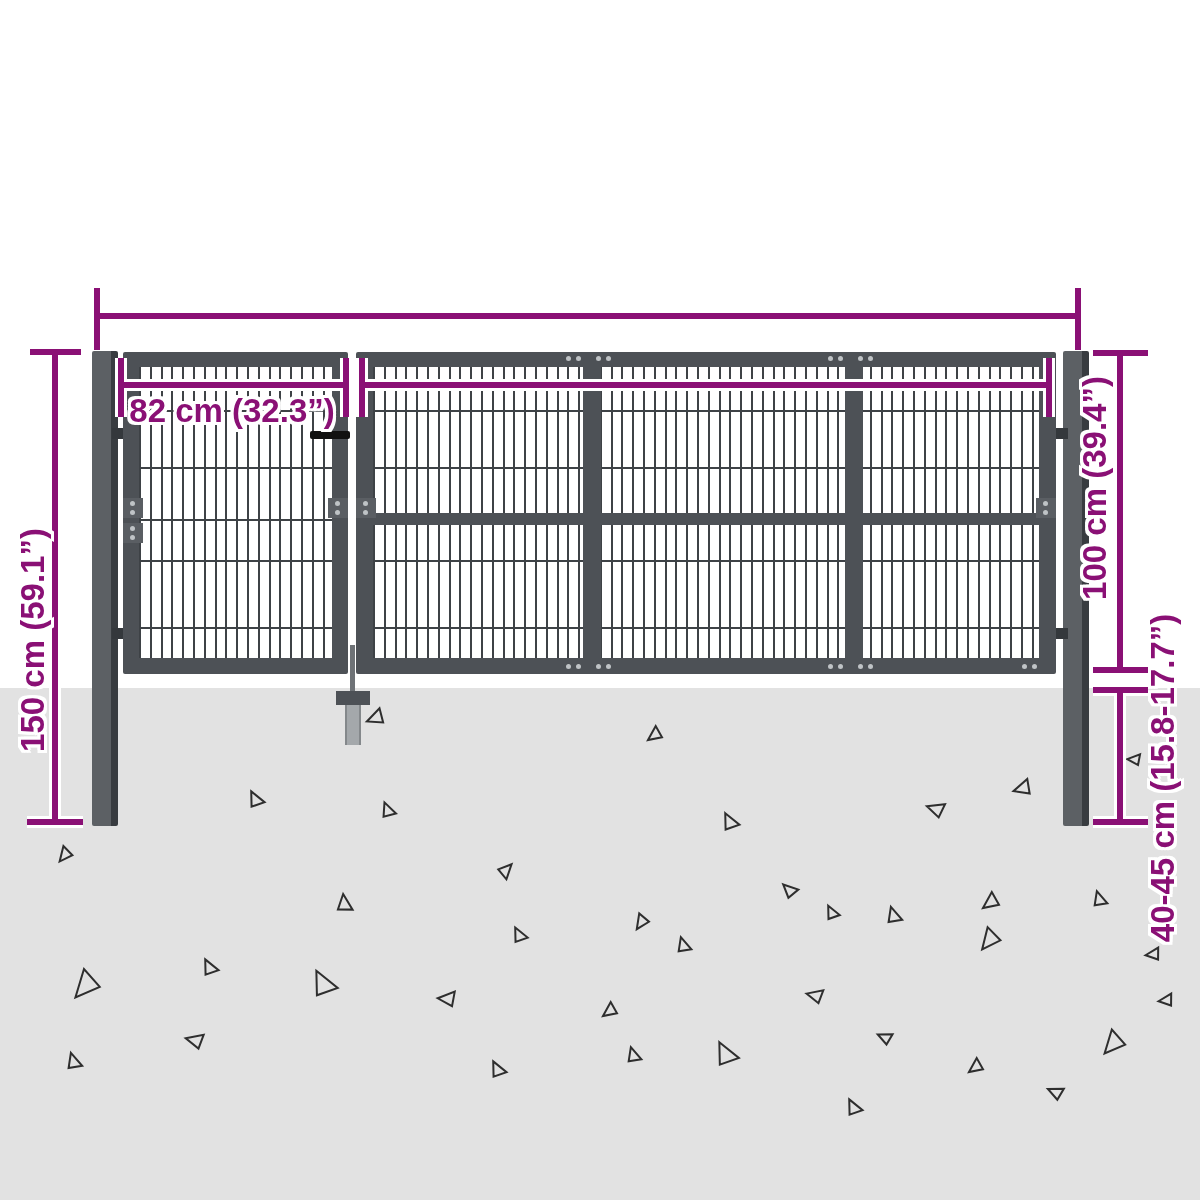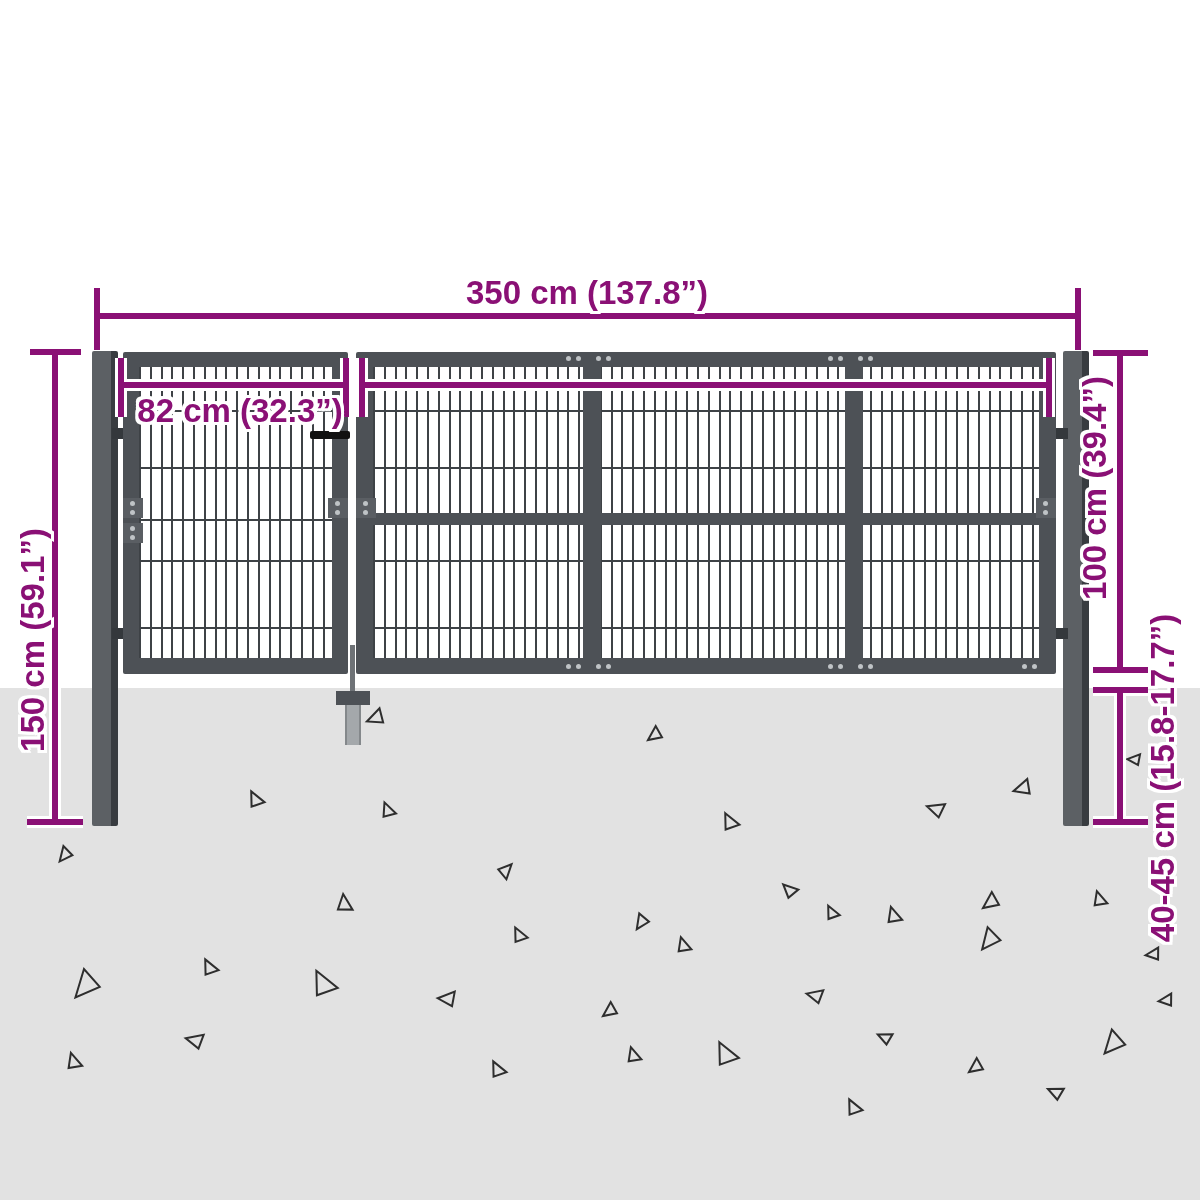--- a/index.html
+++ b/index.html
@@ -193,19 +193,18 @@
     <g>
       <path class="dim-halo" d="M1093 353 H1148 M1120 353 V670 M1093 670 H1148"></path>
       <path class="dim" d="M1093 353 H1148 M1120 353 V670 M1093 670 H1148"></path>
     </g>
     <g>
       <path class="dim-halo" d="M1093 690 H1148 M1120 690 V822 M1093 822 H1148"></path>
       <path class="dim" d="M1093 690 H1148 M1120 690 V822 M1093 822 H1148"></path>
     </g>
   </svg>
 
-  <div class="dim-label h-label" style="left:587px;top:293px;">350 cm (137.8”)</div>
-  <div class="dim-label h-label" style="left:240px;top:411px;">82 cm (32.3”)</div>
+  <div class="dim-label h-label" style="left:232px;top:411px;">82 cm (32.3”)</div>
   <div class="dim-label v-label" style="left:33px;top:640px;">150 cm (59.1”)</div>
   <div class="dim-label v-label" style="left:1095px;top:488px;">100 cm (39.4”)</div>
   <div class="dim-label v-label" style="left:1163px;top:778px;">40-45 cm (15.8-17.7”)</div>
 
 </div>
 
 </body></html>

